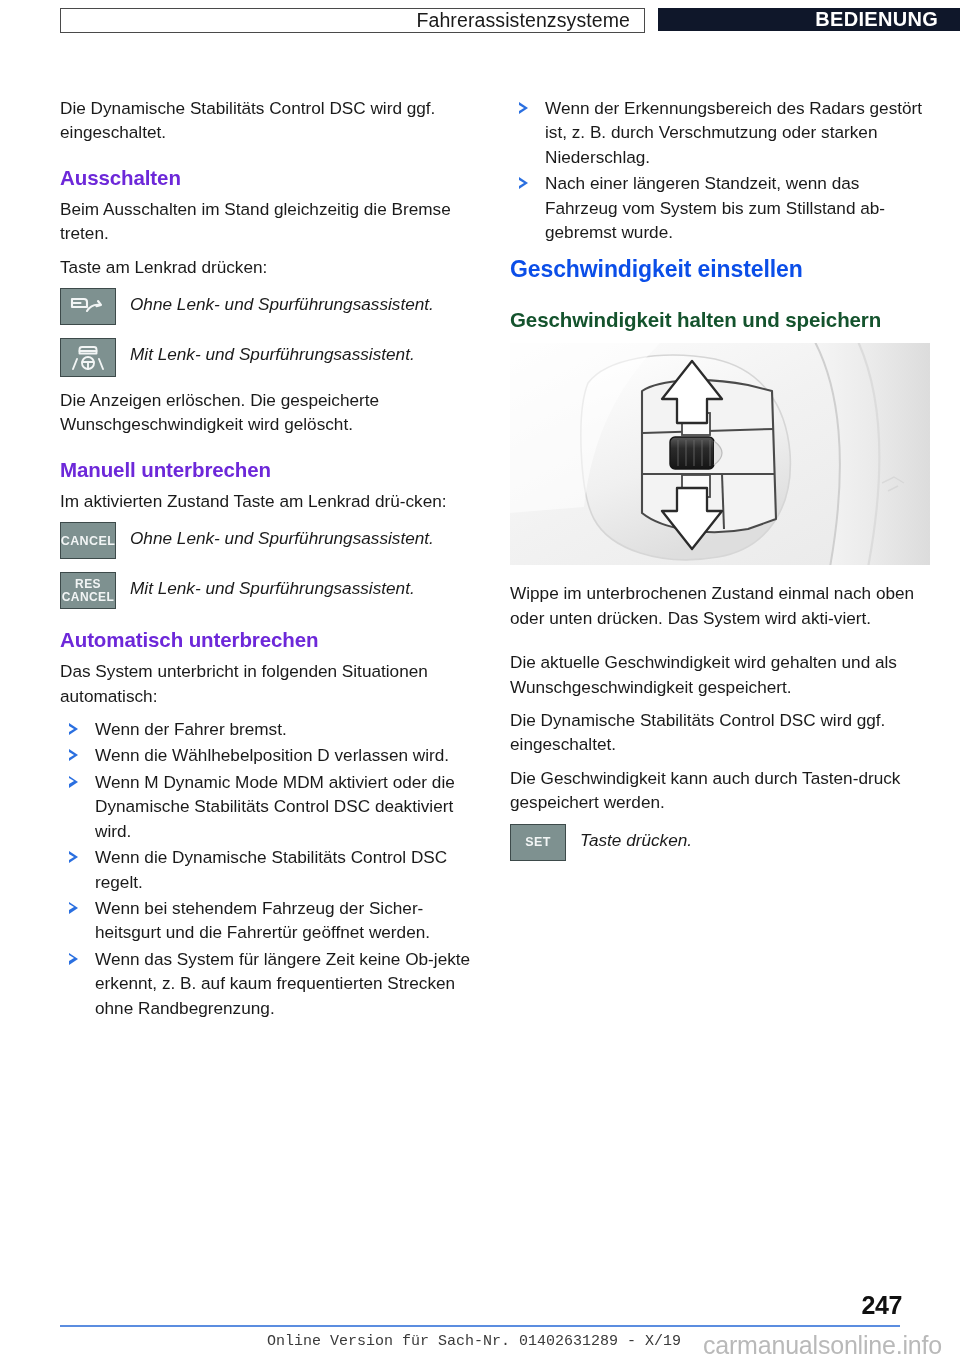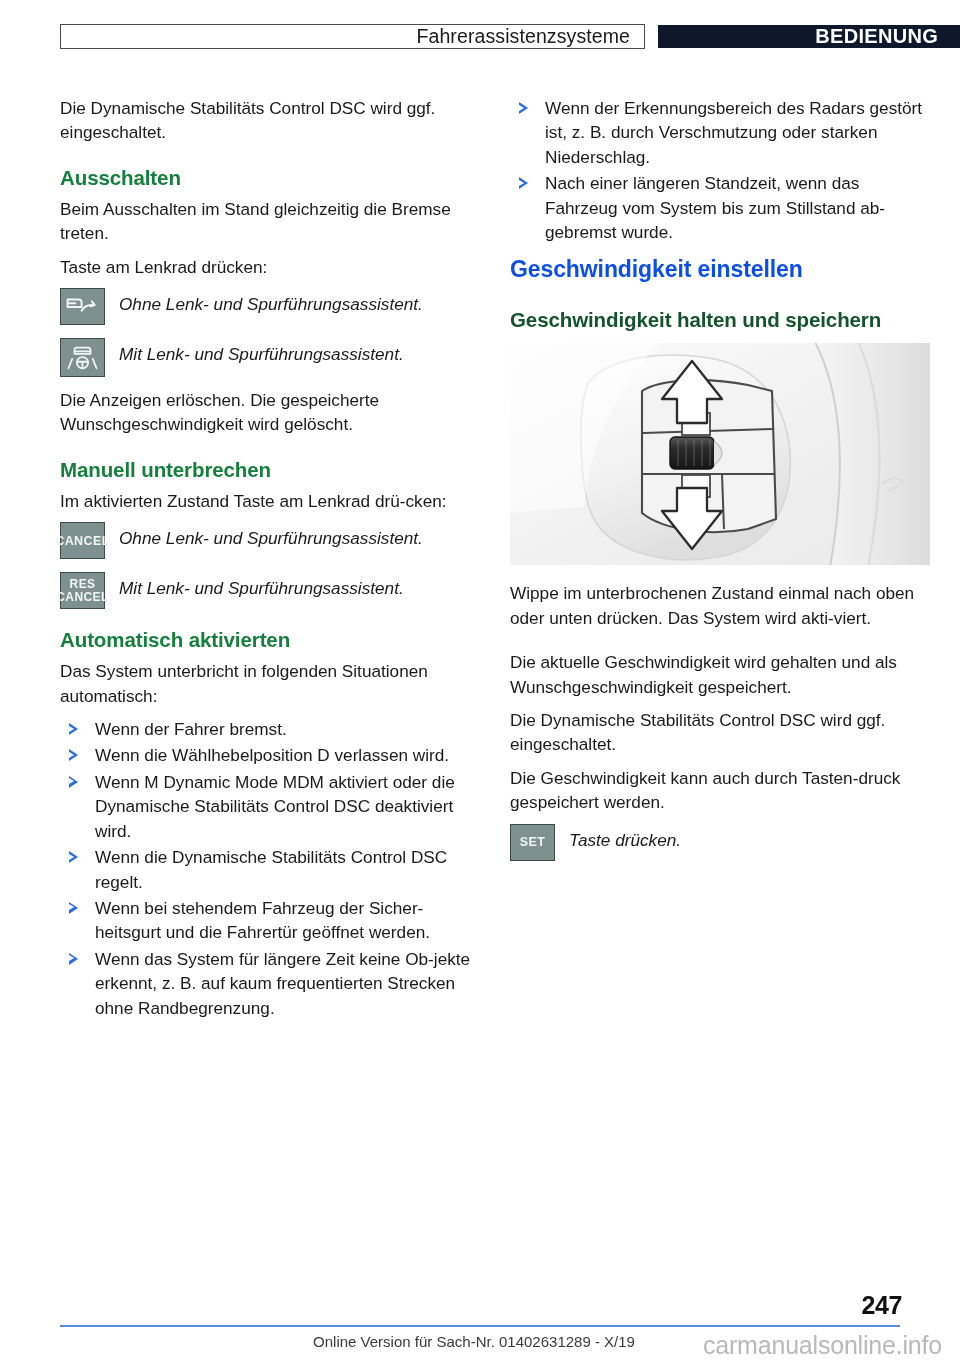--- a/index.html
+++ b/index.html
@@ -17,21 +17,21 @@
   }
 
   
   .header {
     position: absolute;
     top: 8px;
     left: 60px;
     width: 900px;
     height: 56px;
     display: flex;
-    align-items: center;
+    align-items: flex-start;
   }
   .header-title-box {
     flex: 0 0 585px;
     border: 1.5px solid #4a4a4a;
     background: #ffffff;
     display: flex;
     align-items: center;
     justify-content: flex-end;
     padding-right: 14px;
     box-sizing: border-box;
@@ -87,21 +87,21 @@
     font-size: 23px;
     font-weight: bold;
     color: #0b4ee8;
     line-height: 28px;
     letter-spacing: -0.1px;
   }
   h2.sub-head {
     margin: 13px 0 6px 0;
     font-size: 20.5px;
     font-weight: bold;
-    color: #15803d;
+    color: #6d28d9;
     line-height: 26px;
     letter-spacing: -0.1px;
   }
   h2.sub-head.first { margin-top: 9px; }
   h2.sub-head.blue-light-2 { color: #14532d; }
 
   
   ul.bullets {
     list-style: none;
     margin: 0 0 6px 0;
@@ -139,21 +139,21 @@
 
   
   .icon-row {
     display: flex;
     align-items: flex-start;
     margin: 0 0 8px 0;
     min-height: 42px;
   }
   .icon-badge {
     flex: 0 0 auto;
-    width: 45px;
+    width: 56px;
     height: 37px;
     background: #7e9190;
     border: 1.5px solid #3d4a4a;
     display: flex;
     align-items: center;
     justify-content: center;
     box-sizing: border-box;
     margin-right: 14px;
   }
   .icon-badge.tall { height: 39px; }
@@ -204,20 +204,21 @@
     letter-spacing: -0.4px;
   }
   .footer-note {
     position: absolute;
     left: 0;
     top: 1333px;
     width: 948px;
     text-align: center;
     font-size: 15px;
     color: #3a3a3a;
+    font-family: Liberation Mono, monospace;
   }
   .watermark {
     position: absolute;
     right: 18px;
     top: 1331px;
     font-size: 25px;
     color: #b9b9b9;
     letter-spacing: -0.2px;
   }
 </style>
@@ -290,21 +291,21 @@
       <div class="icon-badge">
         <span class="icon-badge-text two-line">
           <span>RES</span><br>
           <span>CANCEL</span>
         </span>
       </div>
       <div class="icon-row-label">Mit Lenk- und Spurführungsassistent.</div>
     </div>
 
 
-    <h2 class="sub-head">Automatisch aktivierten</h2>
+    <h2 class="sub-head">Automatisch unterbrechen</h2>
     <p class="body">Das System unterbricht in folgenden Situationen automatisch:</p>
 
     <ul class="bullets">
       <li><span class="tri"></span><span>Wenn der Fahrer bremst.</span></li>
       <li><span class="tri"></span><span>Wenn die Wählhebelposition D verlassen wird.</span></li>
       <li><span class="tri"></span><span>Wenn M Dynamic Mode MDM aktiviert oder die Dynamische Stabilitäts Control DSC deaktiviert wird.</span></li>
       <li><span class="tri"></span><span>Wenn die Dynamische Stabilitäts Control DSC regelt.</span></li>
       <li><span class="tri"></span><span>Wenn bei stehendem Fahrzeug der Sicher-heitsgurt und die Fahrertür geöffnet werden.</span></li>
       <li><span class="tri"></span><span>Wenn das System für längere Zeit keine Ob-jekte erkennt, z. B. auf kaum frequentierten Strecken ohne Randbegrenzung.</span></li>
     </ul>

